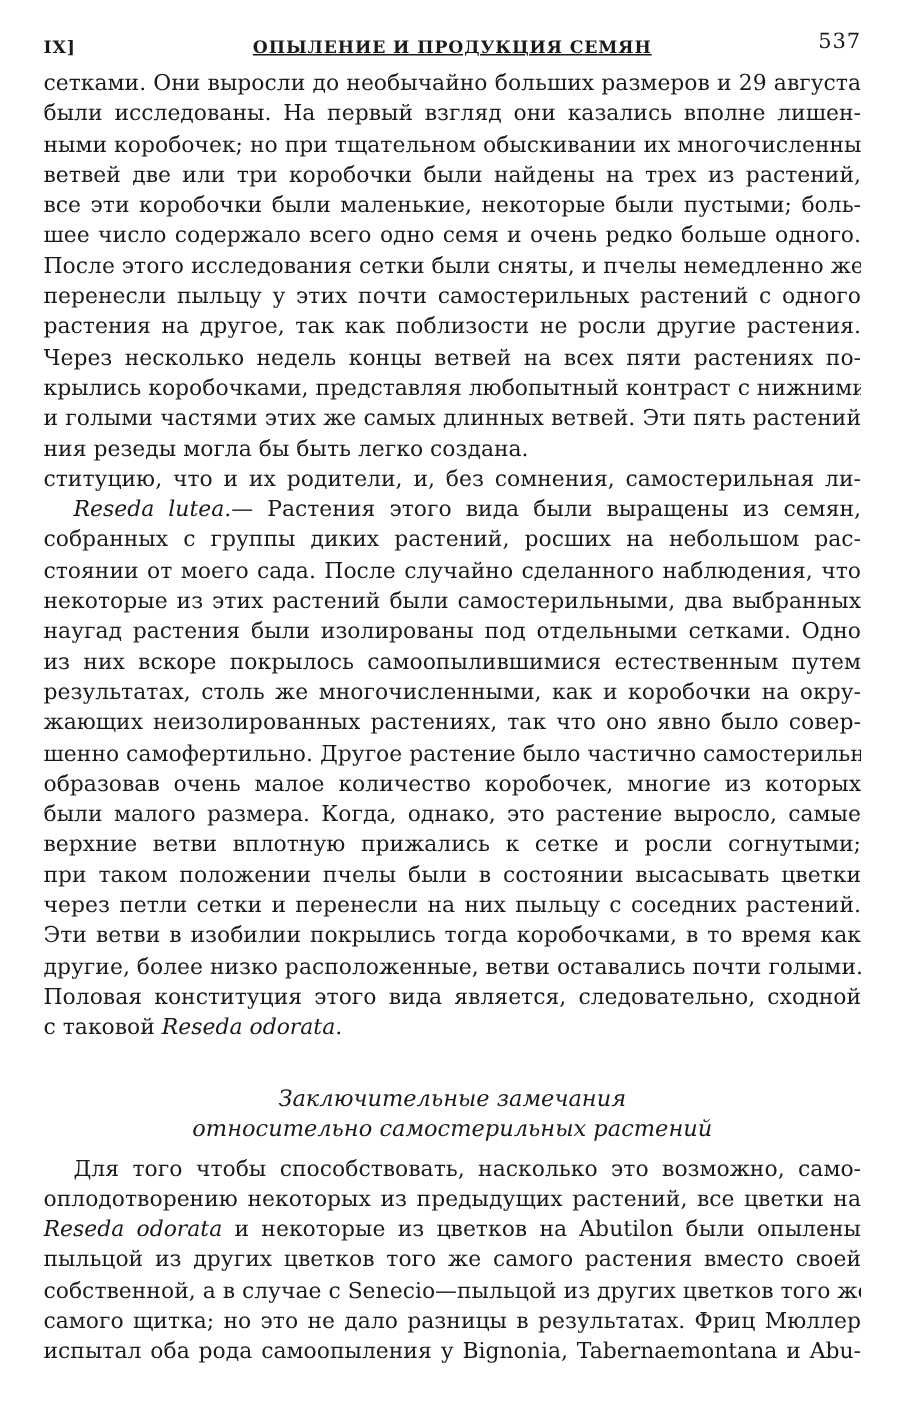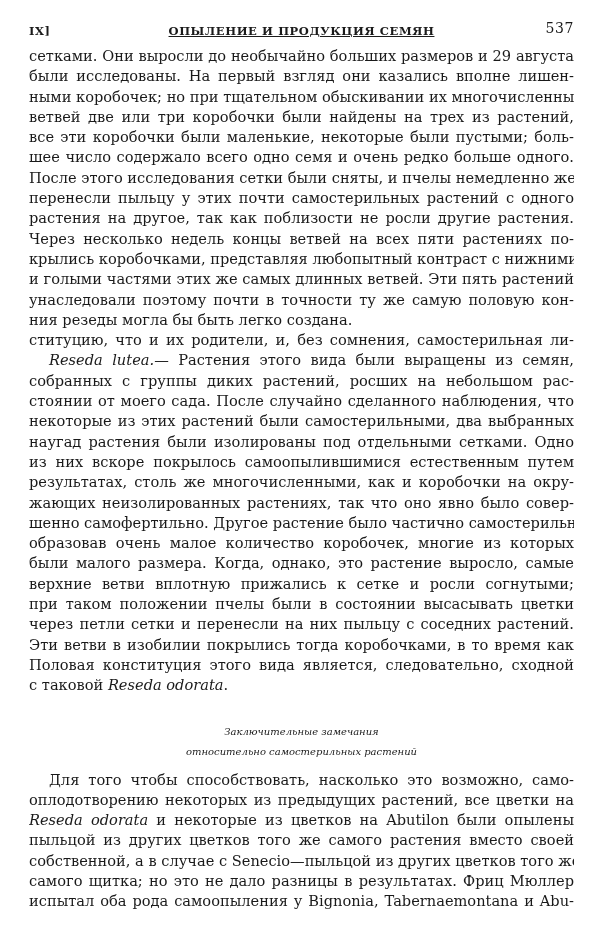--- a/index.html
+++ b/index.html
@@ -19,21 +19,21 @@
     .body { margin-top: 6px; font-size: 14.6px; line-height: 20.3px; }
     .line {
       display: block; white-space: nowrap; text-align: justify; text-align-last: justify;
       height: 20.3px; overflow: hidden;
     }
     .line.last { text-align-last: left; }
     .line.indent { padding-left: 20px; }
     .line i, .it { font-style: italic; }
     .heading {
       margin-top: 26px; text-align: center; font-style: italic;
-      font-size: 10px; line-height: 20px;
+      font-size: 15px; line-height: 20px;
     }
     .heading .hl { display: block; }
     .section2 { margin-top: 8px; }
   </style>
 </head>
 <body>
 
 <div class="page">
 
   <div class="running-head">
@@ -50,41 +50,41 @@
       <span class="line">ными коробочек; но при тщательном обыскивании их многочисленных</span>
       <span class="line">ветвей две или три коробочки были найдены на трех из растений,</span>
       <span class="line">все эти коробочки были маленькие, некоторые были пустыми; боль-</span>
       <span class="line">шее число содержало всего одно семя и очень редко больше одного.</span>
       <span class="line">После этого исследования сетки были сняты, и пчелы немедленно же</span>
       <span class="line">перенесли пыльцу у этих почти самостерильных растений с одного</span>
       <span class="line">растения на другое, так как поблизости не росли другие растения.</span>
       <span class="line">Через несколько недель концы ветвей на всех пяти растениях по-</span>
       <span class="line">крылись коробочками, представляя любопытный контраст с нижними</span>
       <span class="line">и голыми частями этих же самых длинных ветвей. Эти пять растений</span>
-      <span class="line">унаследовали поэтому почти в точности ту же самую половую кон-</span>
       <span class="line last">ния резеды могла бы быть легко создана.</span>
       <span class="line">ституцию, что и их родители, и, без сомнения, самостерильная ли-</span>
     </div>
 
     <div>
       <span class="line indent"><i>Reseda lutea.</i><span>— Растения этого вида были выращены из семян,</span></span>
       <span class="line">собранных с группы диких растений, росших на небольшом рас-</span>
       <span class="line">стоянии от моего сада. После случайно сделанного наблюдения, что</span>
       <span class="line">некоторые из этих растений были самостерильными, два выбранных</span>
       <span class="line">наугад растения были изолированы под отдельными сетками. Одно</span>
       <span class="line">из них вскоре покрылось самоопылившимися естественным путем</span>
       <span class="line">результатах, столь же многочисленными, как и коробочки на окру-</span>
       <span class="line">жающих неизолированных растениях, так что оно явно было совер-</span>
       <span class="line">шенно самофертильно. Другое растение было частично самостерильно,</span>
       <span class="line">образовав очень малое количество коробочек, многие из которых</span>
       <span class="line">были малого размера. Когда, однако, это растение выросло, самые</span>
       <span class="line">верхние ветви вплотную прижались к сетке и росли согнутыми;</span>
       <span class="line">при таком положении пчелы были в состоянии высасывать цветки</span>
       <span class="line">через петли сетки и перенесли на них пыльцу с соседних растений.</span>
       <span class="line">Эти ветви в изобилии покрылись тогда коробочками, в то время как</span>
+      <span class="line">другие, более низко расположенные, ветви оставались почти голыми.</span>
       <span class="line">Половая конституция этого вида является, следовательно, сходной</span>
       <span class="line last"><span>с таковой </span><i>Reseda odorata</i><span>.</span></span>
     </div>
 
     <div class="heading">
       <span class="hl">Заключительные замечания</span>
       <span class="hl">относительно самостерильных растений</span>
     </div>
 
     <div class="section2">

